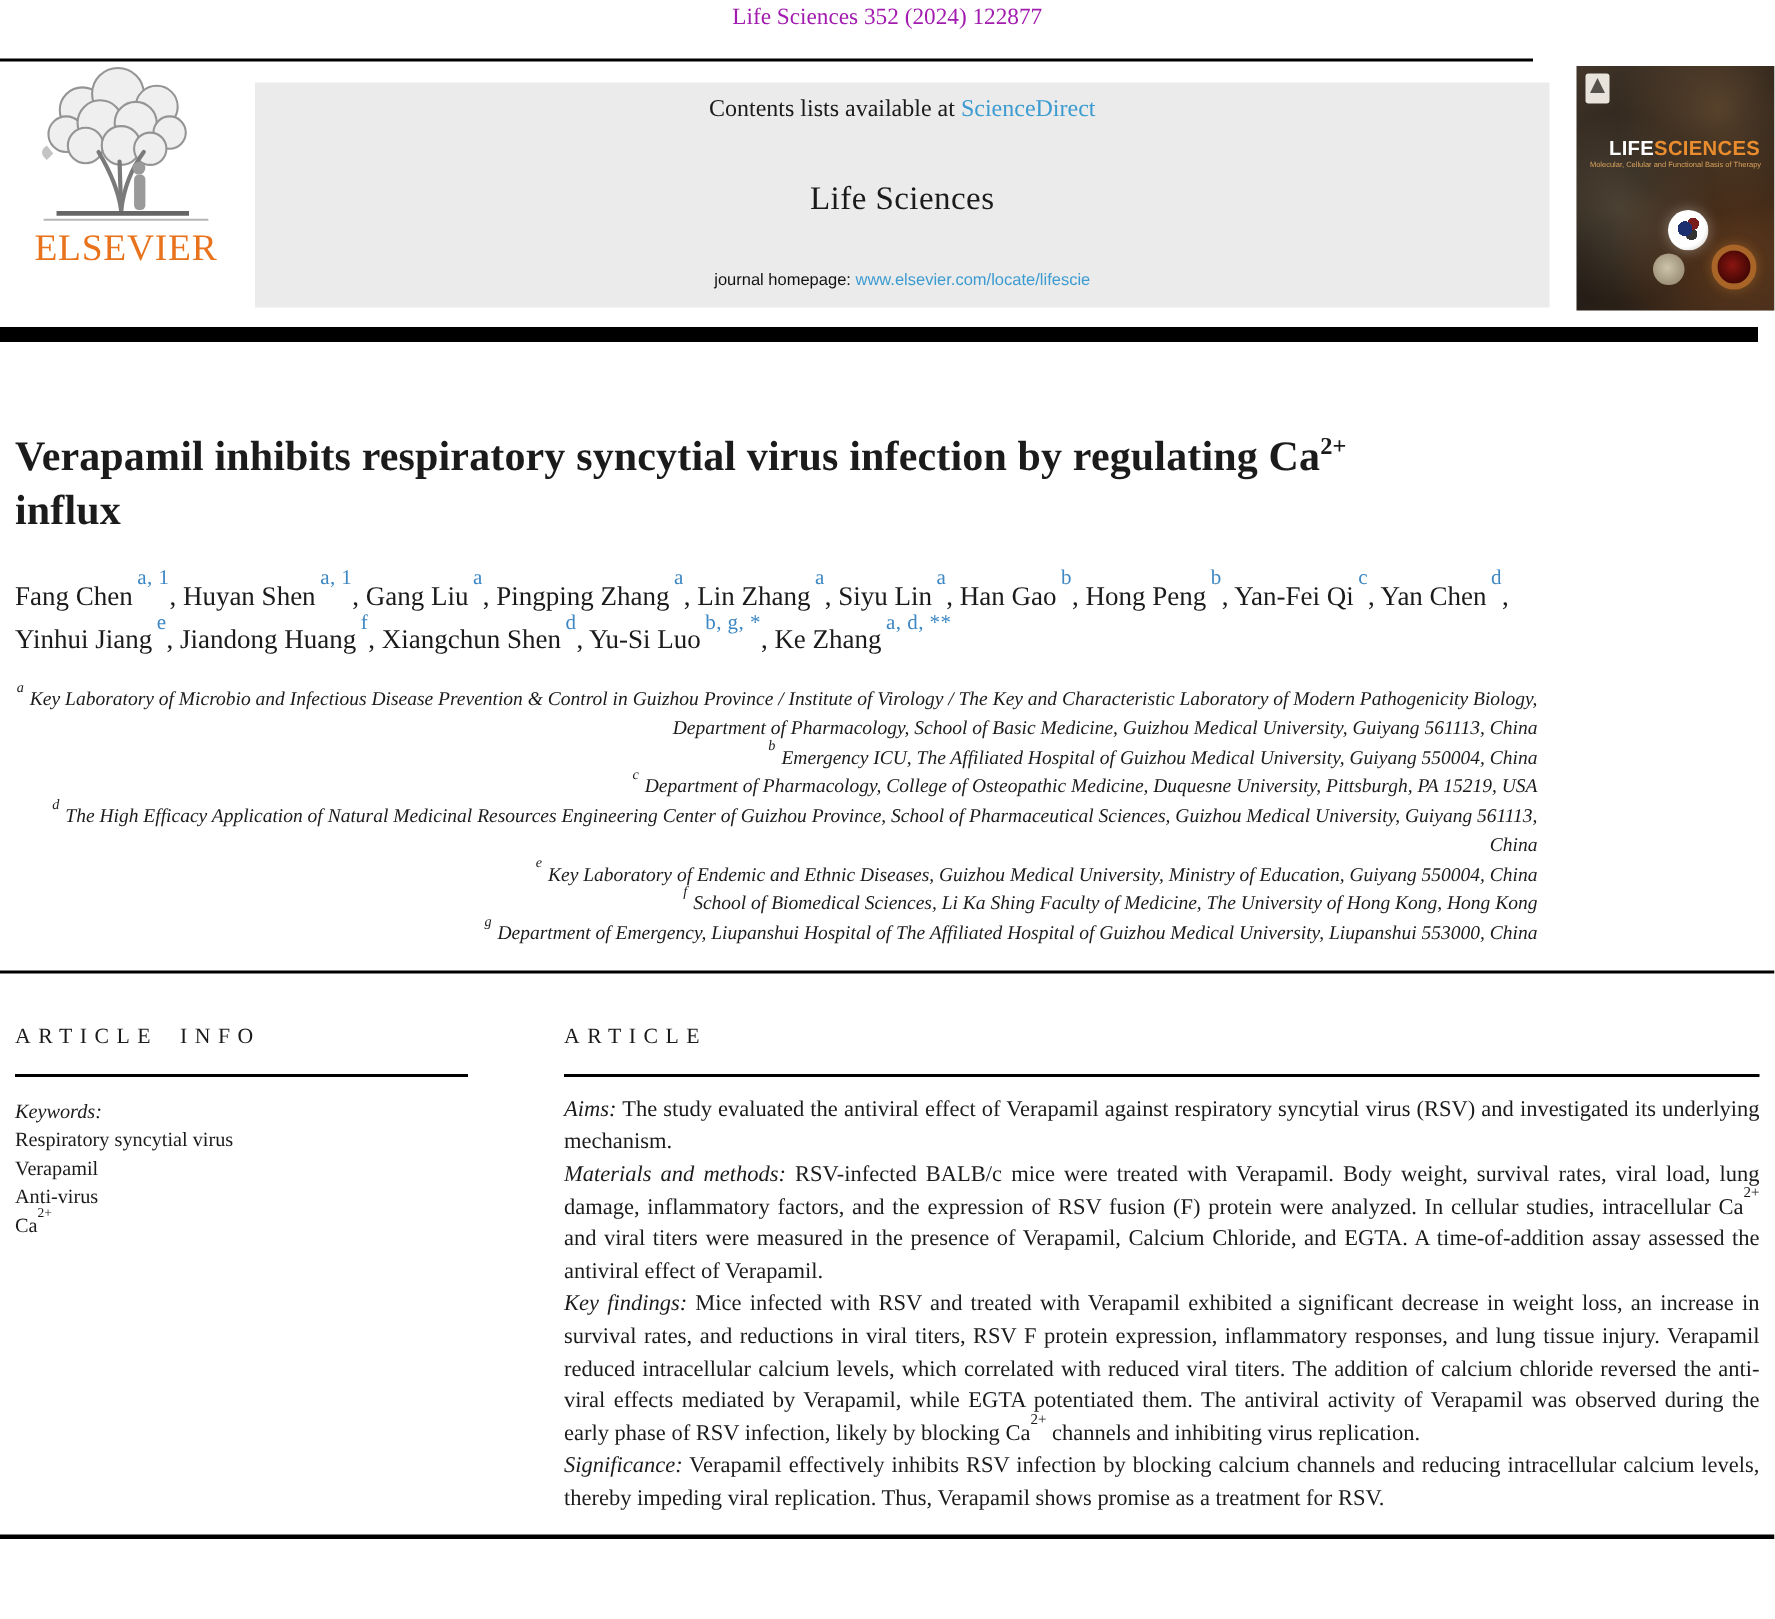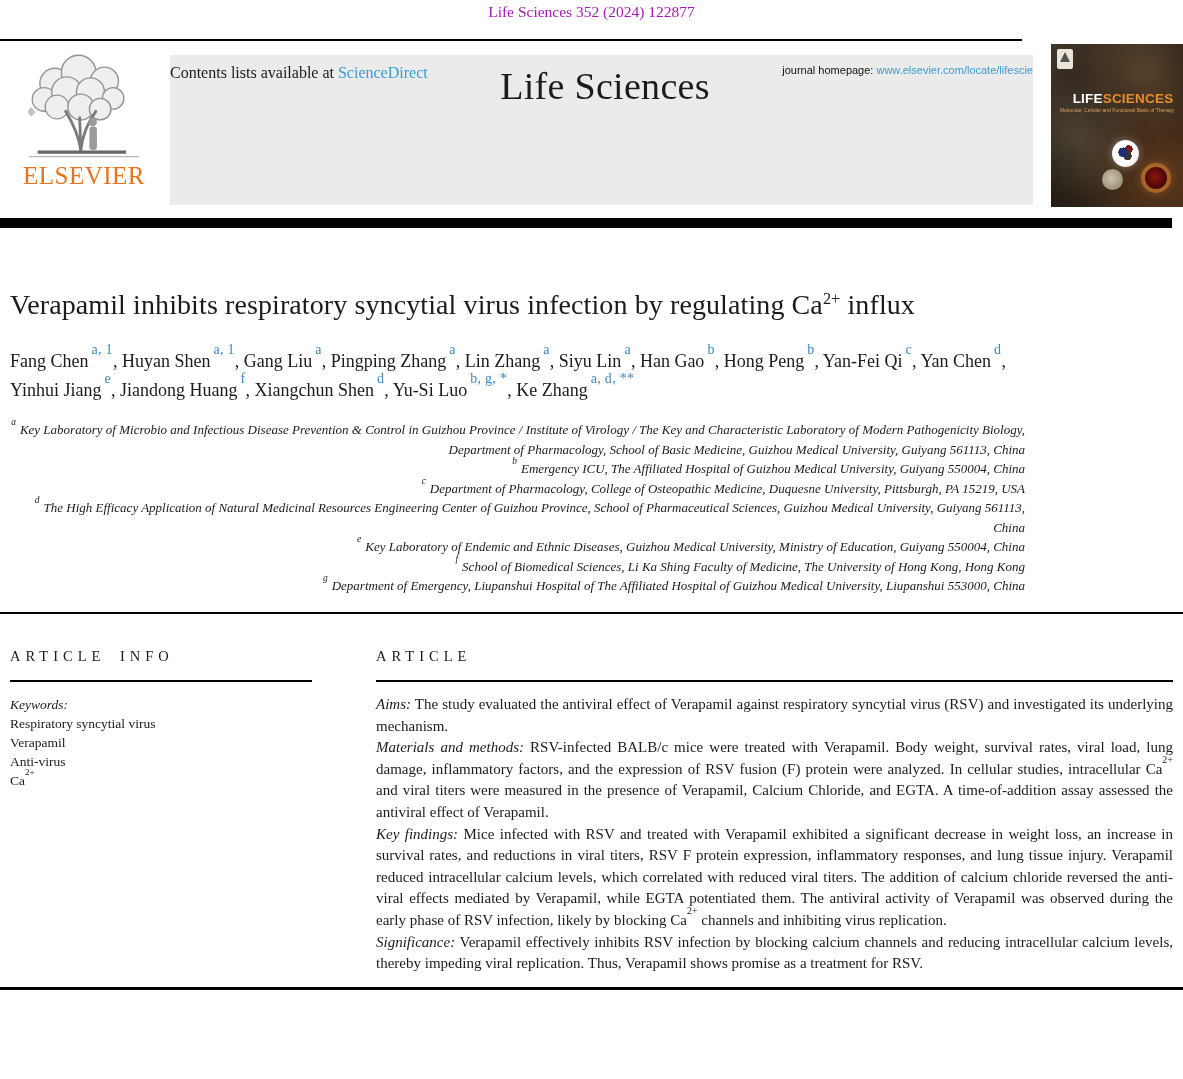--- a/index.html
+++ b/index.html
@@ -4,29 +4,29 @@
 <style>
   html,body{margin:0;padding:0;}
   body{
     width:1183px;height:1079px;overflow:hidden;background:#fff;
     font-family:"Liberation Serif",serif;color:#1b1b1b;
     -webkit-font-smoothing:antialiased;
   }
   .journal-ref{padding-top:3px;text-align:center;font-size:15.5px;color:#a21caf;}
   .rule-top{margin-top:18px;width:1022px;height:2px;background:#000;}
   .masthead{display:flex;align-items:flex-start;}
-  .logo-block{width:168px;padding-top:10px;text-align:center;}
+  .logo-block{width:168px;text-align:center;}
   .wordmark{font-size:25px;color:#e8731c;letter-spacing:.5px;margin-top:0;line-height:1;}
   .banner{
     flex:1;margin:14px 18px 0 2px;height:150px;background:#ebebeb;
-    display:flex;justify-content:space-between;
-    padding:9px 0 12px;box-sizing:border-box;
+    display:flex;flex-direction:column;justify-content:space-between;
+    padding:9px 12px 12px;box-sizing:border-box;
   }
   .contents-line{font-size:16px;text-align:center;}
-  .banner-title{font-size:38px;text-align:center;letter-spacing:.3px;font-family:Liberation Serif, serif;}
+  .banner-title{font-size:22px;text-align:center;letter-spacing:.3px;font-family:Liberation Serif, serif;}
   .homepage-line{font-family:"Liberation Sans",sans-serif;font-size:11px;text-align:center;color:#111;}
   .link{color:#3c9bd0;text-decoration:none;cursor:pointer;}
   
   .cover{
     width:132px;height:163px;margin-top:3px;position:relative;overflow:hidden;cursor:pointer;
     background:
       radial-gradient(circle at 72% 18%, rgba(130,95,60,.55), transparent 42%),
       radial-gradient(circle at 22% 58%, rgba(170,150,120,.30), transparent 45%),
       radial-gradient(circle at 82% 78%, rgba(160,85,30,.40), transparent 52%),
       linear-gradient(140deg,#43362a,#211b15 45%,#36271b);
@@ -48,21 +48,21 @@
       radial-gradient(4px 4px at 58% 60%,#333 98%,transparent),
       radial-gradient(circle at 42% 42%,#fff 60%,#b9b0a0);
     box-shadow:0 0 9px rgba(255,255,255,.35);}
   .cell-red{left:90px;top:119px;width:30px;height:30px;box-sizing:border-box;
     background:radial-gradient(circle at 45% 45%,#8a1510,#420604 72%);
     border:4px solid #a96527;box-shadow:0 0 8px rgba(200,130,50,.4);}
   .cell-pale{left:51px;top:125px;width:21px;height:21px;
     background:radial-gradient(circle at 45% 45%,#d4cab2,#8d8268);opacity:.95;}
   .black-bar{margin-top:11px;height:10px;background:#000;width:1172px;}
   .main{padding:0 10px;}
-  .title{margin:59px 0 0;font-weight:400;font-size:28px;line-height:1.28;max-width:965px;letter-spacing:.1px;}
+  .title{margin:59px 0 0;font-weight:700;font-size:28px;line-height:1.28;max-width:965px;letter-spacing:.1px;}
   .title sup{font-size:58%;vertical-align:super;line-height:0;}
   .authors{margin-top:24px;font-size:18px;line-height:1.62;max-width:1015px;}
   .a-sup{color:#3d87c3;font-size:14px;margin-left:3px;letter-spacing:.3px;
     position:relative;top:-.45em;line-height:0;}
   .affiliations{margin-top:15px;font-style:italic;font-size:13px;line-height:1.5;max-width:1015px;text-align:right;}
   .aff{margin:0;}
   .aff-mark{font-size:9.5px;margin-right:4px;position:relative;top:-.4em;line-height:0;}
   .rule-mid{margin-top:16px;height:2px;background:#000;width:1183px;}
   .columns{display:flex;margin-top:34px;gap:64px;}
   .info-col{width:302px;flex:none;}

